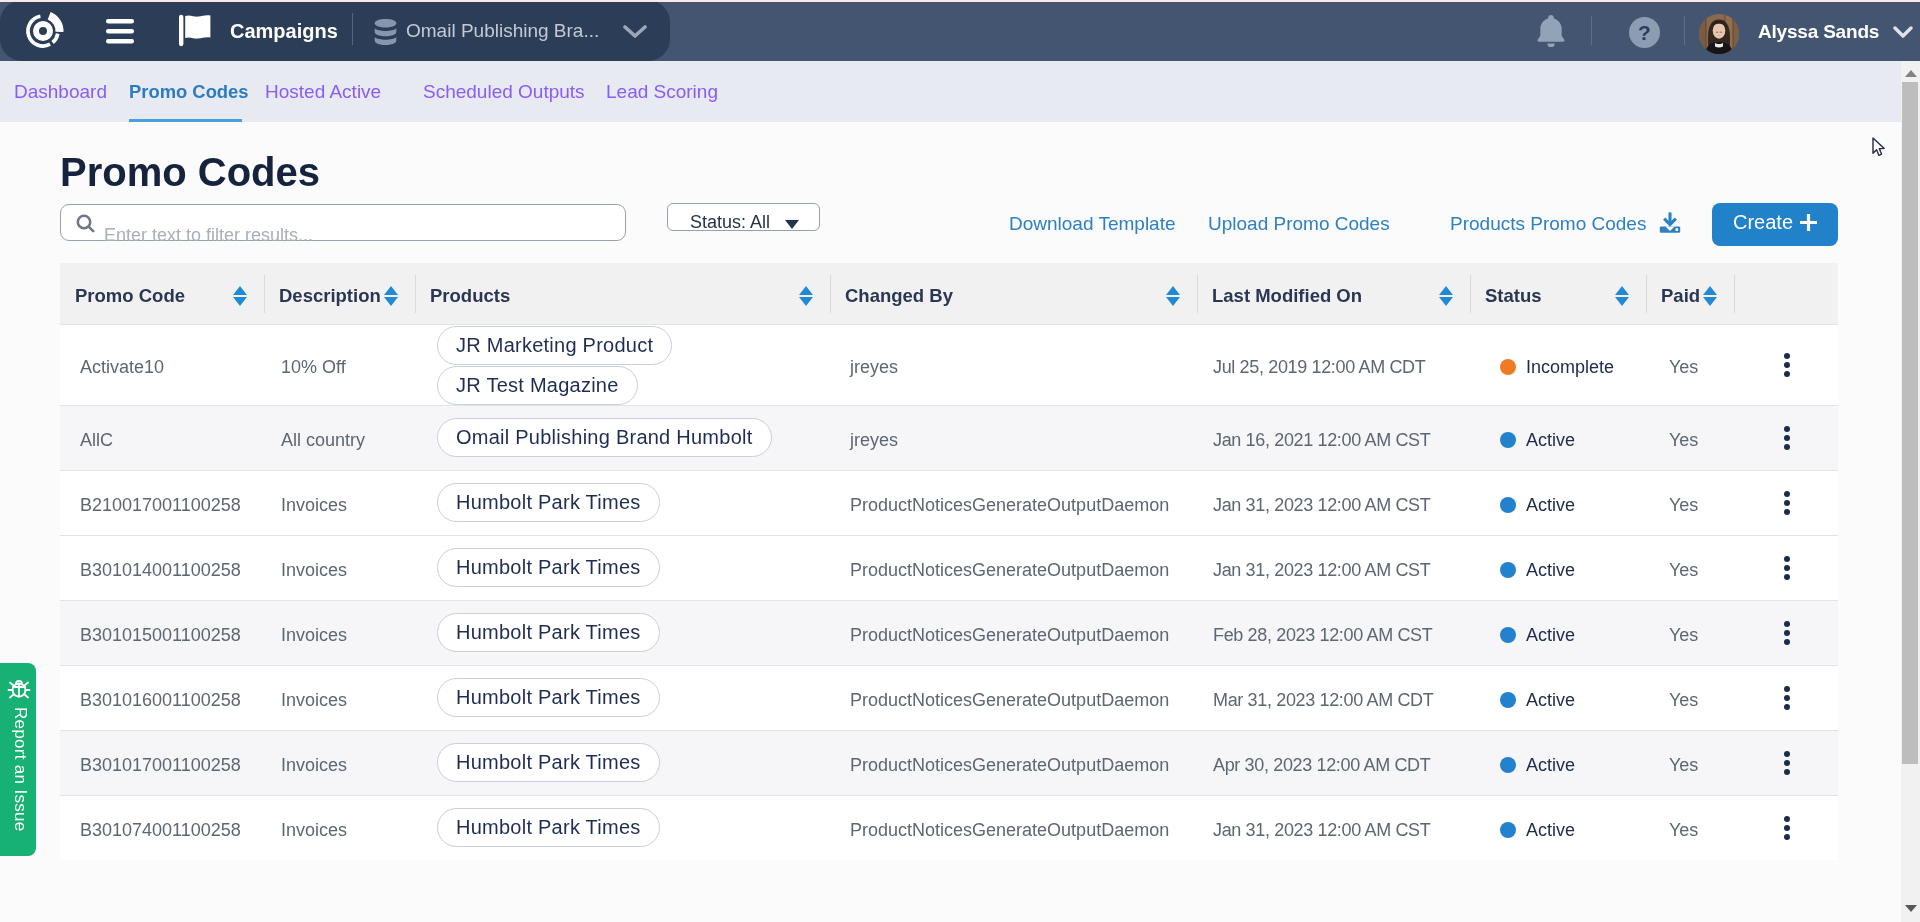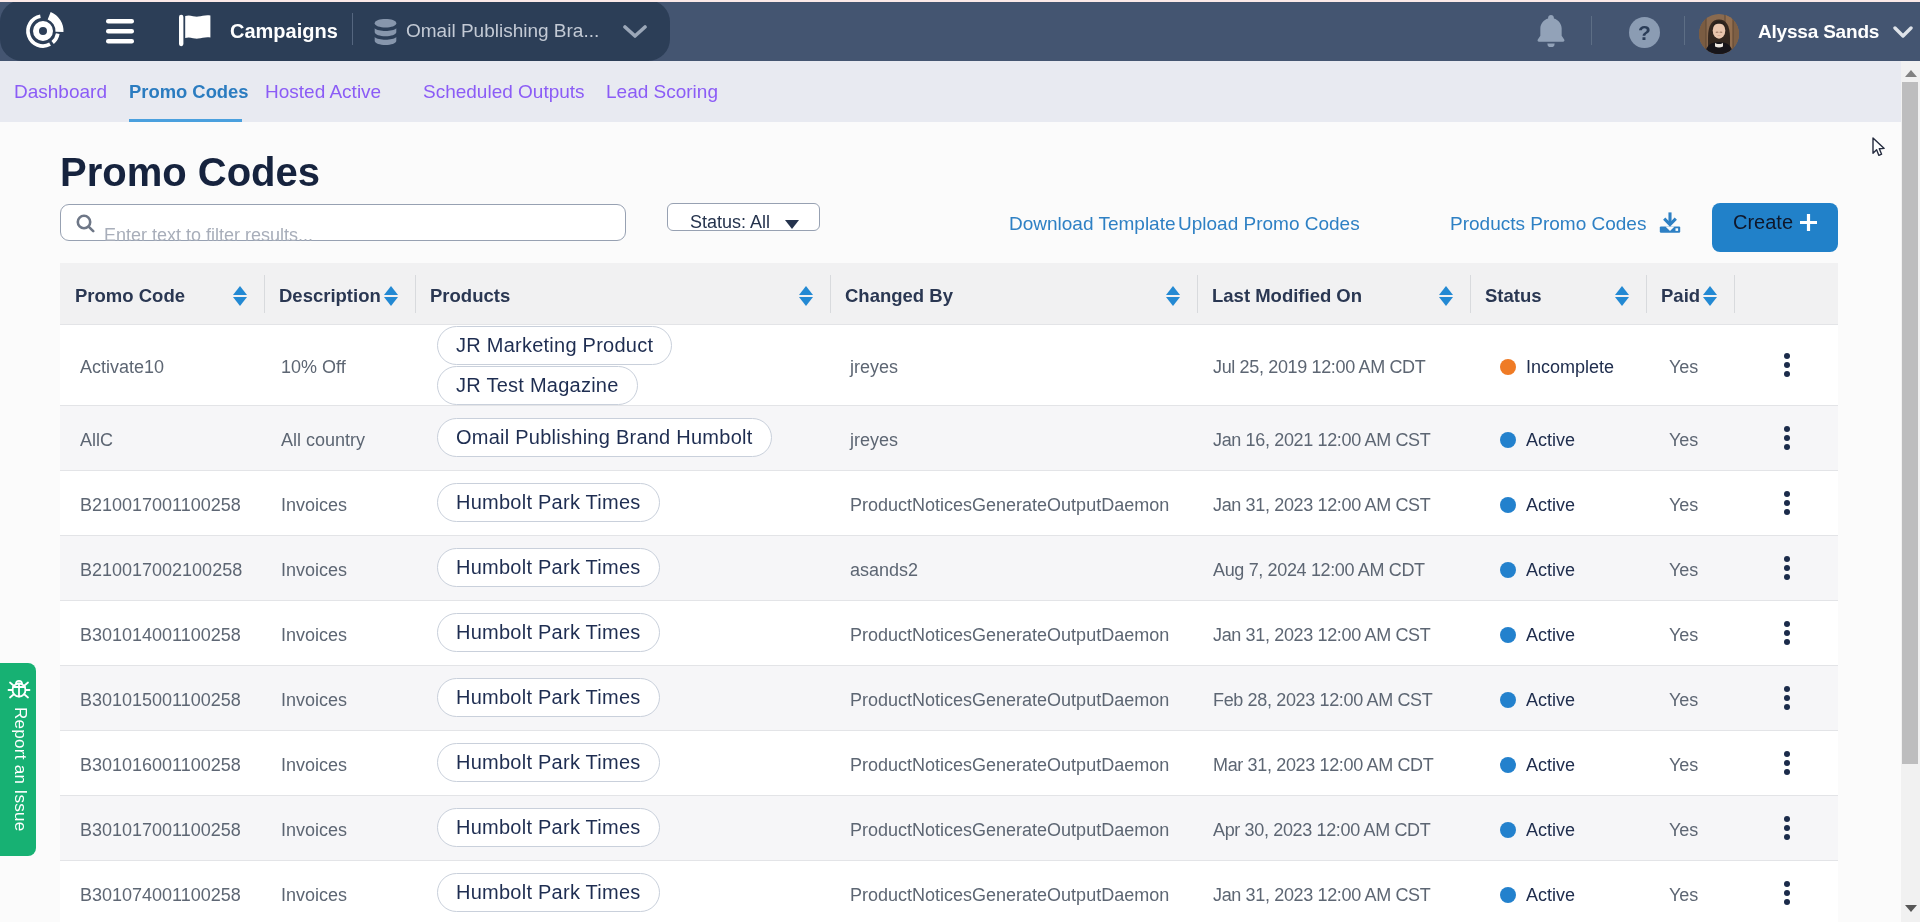--- a/index.html
+++ b/index.html
@@ -16,21 +16,21 @@
 .subnav .tab { position:absolute; top:0; height:61px; line-height:61px; font-size:19px; color:#8b5cf6; font-weight:400;}
 .tab.active { color:#2b7cc0; font-weight:bold; font-size:18.4px; }
 .tab-underline { position:absolute; left:129px; top:58px; width:113px; height:3px; background:#4aa0de; }
 h1 { position:absolute; left:60px; top:150px; font-size:40px; color:#16233e; letter-spacing:0px; }
 .searchbox { position:absolute; left:60px; top:204px; width:566px; height:37px; background:#fff; border:1px solid #97a1b2; border-radius:9px; }
 .searchbox .ph { position:absolute; left:43px; top:20px; font-size:18px; color:#a8aeba; }
 .statusbtn { position:absolute; left:667px; top:203px; width:153px; height:28px; background:#fff; border:1px solid #97a1b2; border-radius:6px; }
 .statusbtn .lbl { position:absolute; left:22px; top:8px; font-size:18px; color:#25334d; }
 .tri-down { position:absolute; left:117px; top:16px; width:0; height:0; border-left:7.5px solid transparent; border-right:7.5px solid transparent; border-top:9px solid #25334d; }
 .toplink { position:absolute; top:213px; font-size:19px; color:#2e80c4; }
-.createbtn { position:absolute; left:1712px; top:203px; width:126px; height:49px; background:#2181c9; border-radius:8px; color:#0f172a; }
+.createbtn { position:absolute; left:1712px; top:203px; width:126px; height:43px; background:#2181c9; border-radius:8px; color:#ffffff; }
 .createbtn .txt { position:absolute; left:21px; top:8px; font-size:20px; }
 .tablewrap { position:absolute; left:60px; top:263px; width:1778px; }
 table { border-collapse:collapse; table-layout:fixed; width:1778px; }
 th { background:#f1f1f2; height:61px; font-size:18.5px; color:#2a3752; text-align:left; padding:5px 0 0 15px; font-weight:bold; position:relative; }
 th .sep { position:absolute; left:0; top:12px; width:1px; height:38px; background:#d8dadd; }
 td { font-size:18px; color:#5d6673; padding:0 0 0 20px; position:relative; background:#fff; }
 td:nth-child(2) { padding-left:17px; }
 td:nth-child(5) { padding-left:16px; letter-spacing:-0.35px; }
 td:nth-child(7) { padding-left:23px; }
 td:nth-child(6) .dot { margin-left:10px; }
@@ -143,21 +143,21 @@
     <circle cx="8" cy="8" r="6.2" fill="none" stroke="#6e7787" stroke-width="2.6"></circle>
     <line x1="12.6" y1="12.6" x2="17.2" y2="17.2" stroke="#6e7787" stroke-width="2.6" stroke-linecap="round"></line>
   </svg>
   <span class="ph">Enter text to filter results...</span>
 </div>
 <div class="statusbtn">
     <span class="lbl">Status: All</span>
     <span class="tri-down"></span>
   </div>
 <div class="toplink" style="left:1009px;">Download Template</div>
-<div class="toplink" style="left:1178px;">Upload Promo Codes</div>
+<div class="toplink" style="left:1208px;">Upload Promo Codes</div>
 <div class="toplink" style="left:1450px;">Products Promo Codes</div>
 <svg class="toplink" style="left:1659px; top:210px;" width="22" height="24" viewBox="0 0 22 24">
   <rect x="0.8" y="16.4" width="20.4" height="6.4" rx="1.2" fill="#2e80c4"></rect>
   <path d="M6.4,16.4 L11,21 L15.6,16.4 Z" fill="#fbfbfb"></path>
   <rect x="16.5" y="18.3" width="2.6" height="2.6" fill="#fbfbfb"></rect>
   <path d="M11,2.4 L11,13.5" stroke="#2e80c4" stroke-width="3.1"></path>
   <path d="M5.2,8.6 L11,14.6 L16.8,8.6" fill="none" stroke="#2e80c4" stroke-width="3.1"></path>
 </svg>
 <div class="createbtn">
   <span class="txt">Create</span>
@@ -236,36 +236,20 @@
   <td><span class="dot blue"></span><span class="statustxt">Active</span></td>
   <td>Yes</td>
           <td>
             <span class="kebab">
               <i></i>
               <i></i>
               <i></i>
             </span>
           </td>
 </tr>
-<tr class="rx even">
-  <td>B210017002100258</td>
-          <td>Invoices</td>
-  <td class="pillcell"><span class="pill">Humbolt Park Times</span></td>
-  <td>asands2</td>
-          <td>Aug 7, 2024 12:00 AM CDT</td>
-  <td><span class="dot blue"></span><span class="statustxt">Active</span></td>
-  <td>Yes</td>
-          <td>
-            <span class="kebab">
-              <i></i>
-              <i></i>
-              <i></i>
-            </span>
-          </td>
-</tr>
 <tr class="rx">
   <td>B301014001100258</td>
           <td>Invoices</td>
   <td class="pillcell"><span class="pill">Humbolt Park Times</span></td>
   <td>ProductNoticesGenerateOutputDaemon</td>
           <td>Jan 31, 2023 12:00 AM CST</td>
   <td><span class="dot blue"></span><span class="statustxt">Active</span></td>
   <td>Yes</td>
           <td>
             <span class="kebab">

